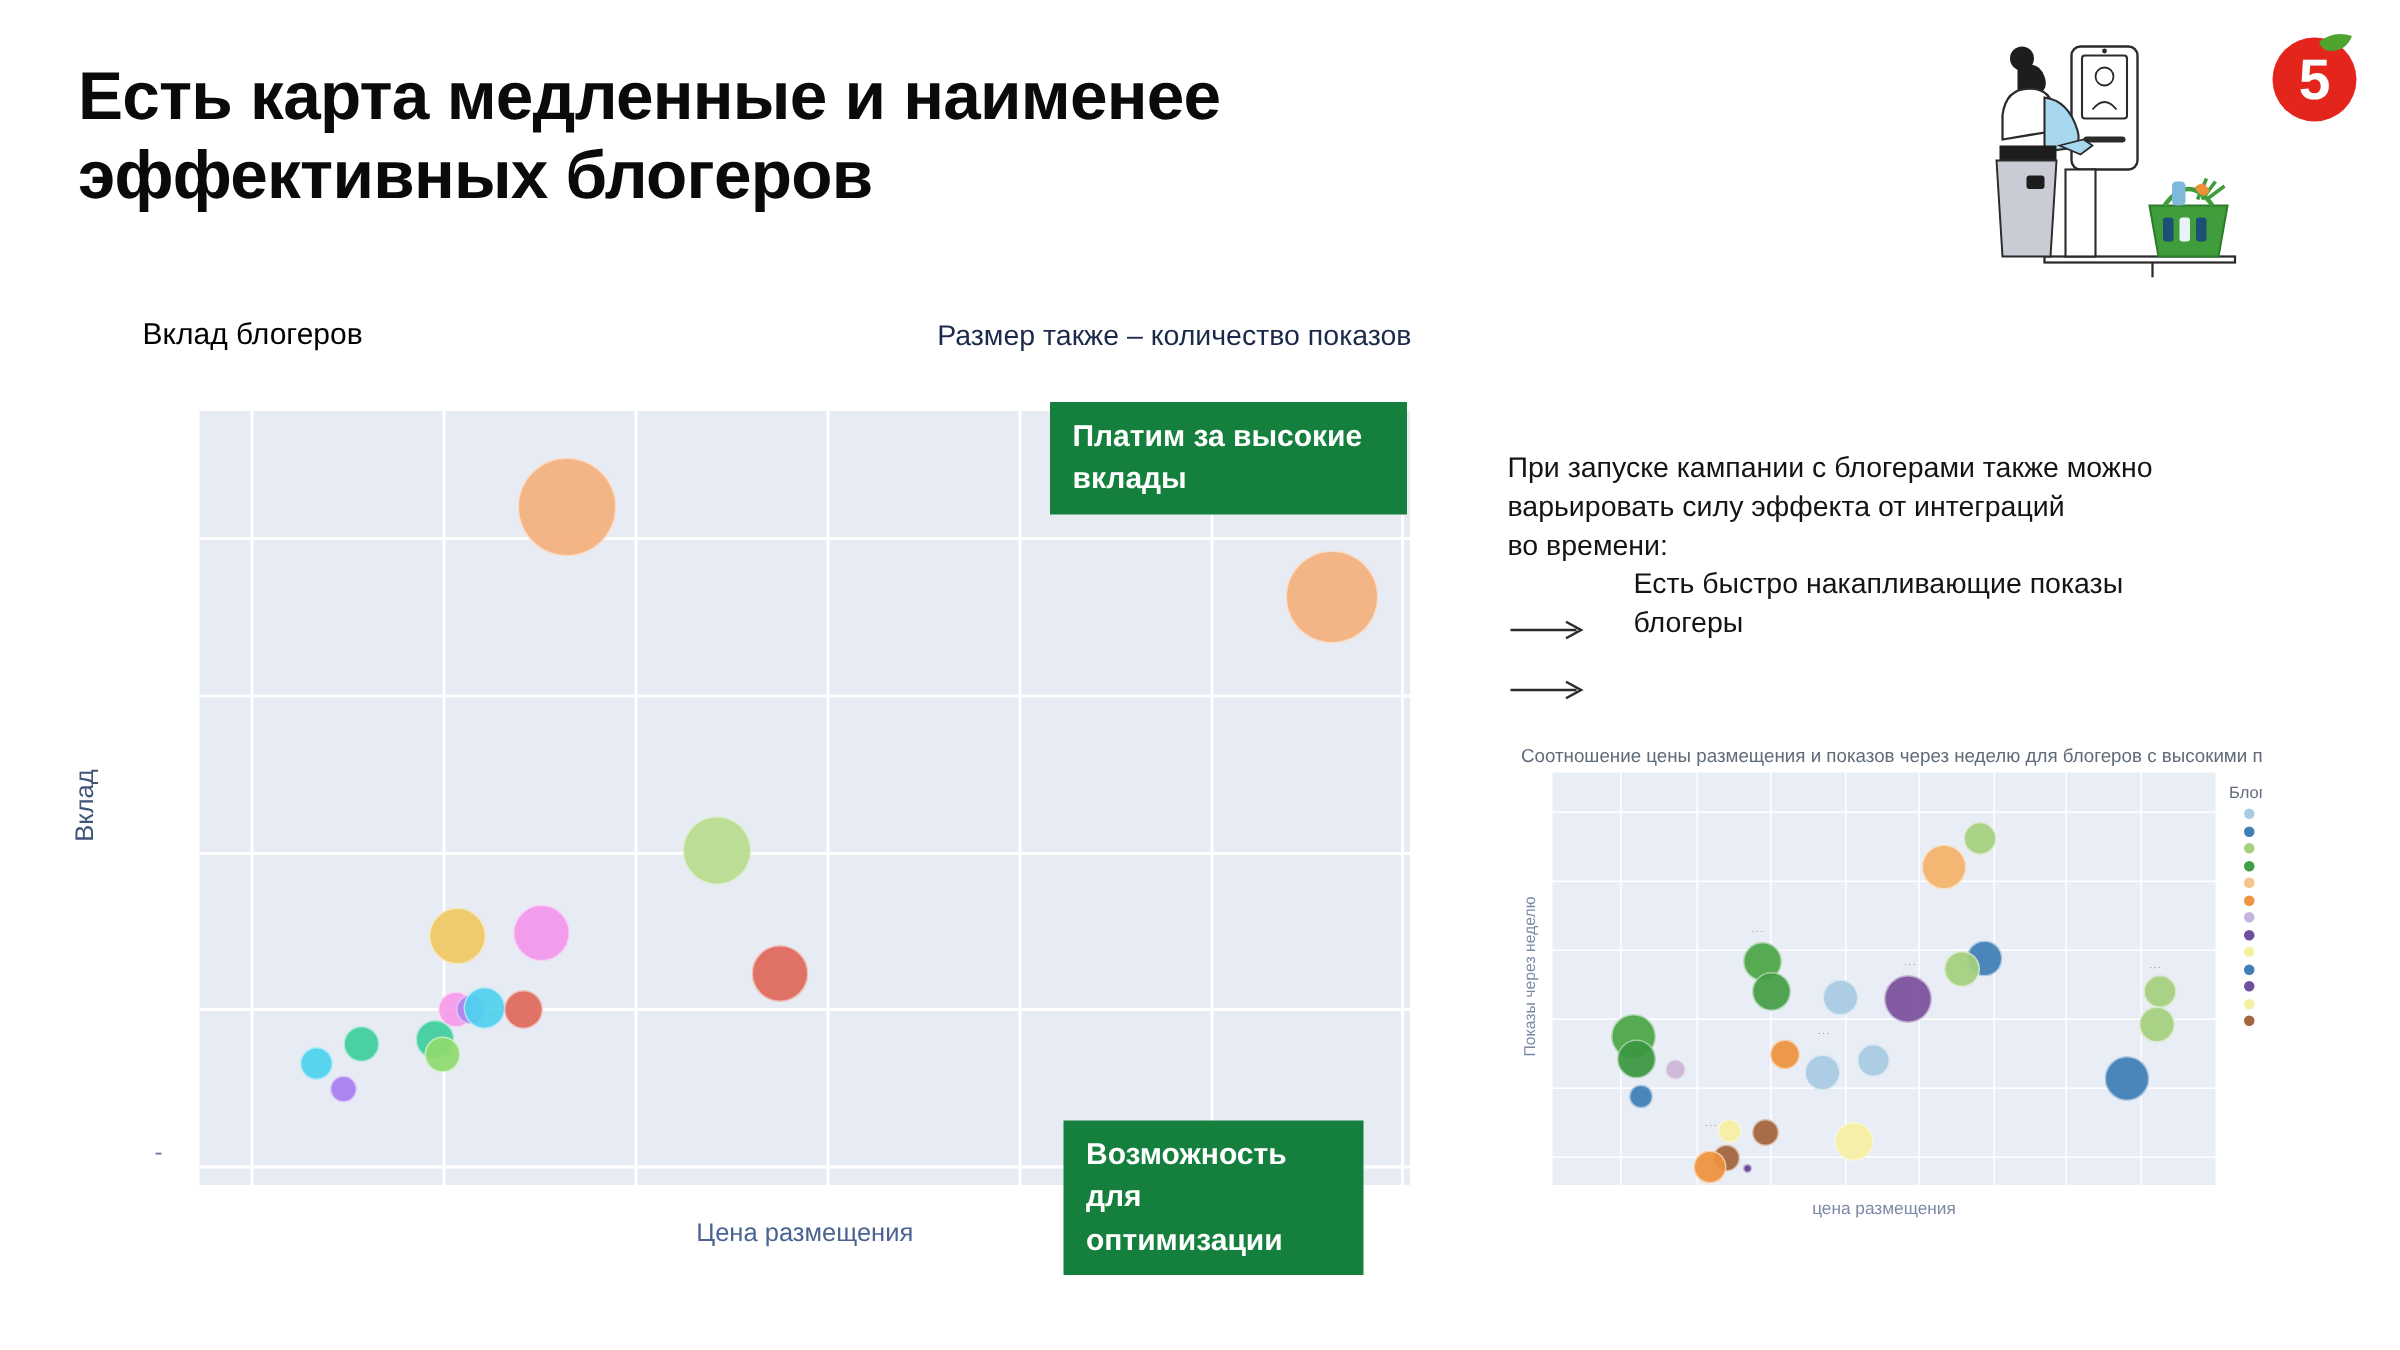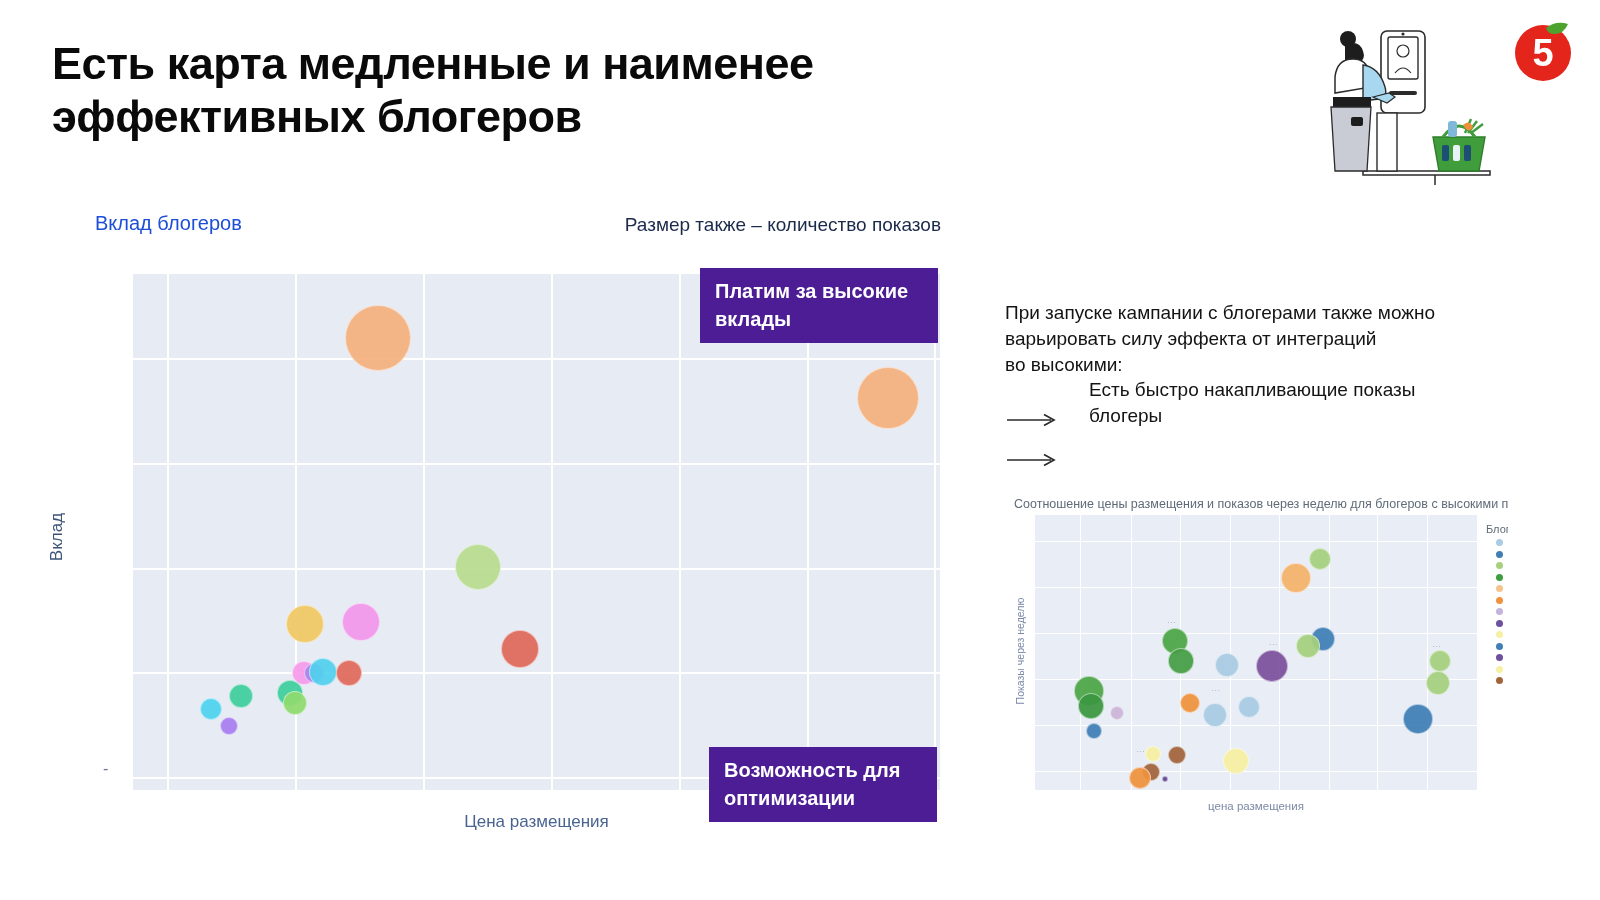--- a/index.html
+++ b/index.html
@@ -5,38 +5,38 @@
   html,body{margin:0;padding:0;background:#ffffff;}
   .slide{position:relative;width:1600px;height:900px;background:#ffffff;overflow:hidden;
          font-family:"Liberation Sans", sans-serif;color:#111;}
 
   .abs{position:absolute;}
 
   
   .title{left:52px;top:38px;font-size:45px;font-weight:700;line-height:1.17;color:#0a0a0a;letter-spacing:-0.5px;}
 
   
-  .mc-header{left:95px;top:212px;font-size:20px;color:#1d4ed8;}
+  .mc-header{left:95px;top:212px;font-size:20px;color:#000000;}
   .mc-note{right:659px;top:214px;font-size:19px;color:#1b2a4a;font-weight:500;}
   .plot{background:#e7ebf4;}
   .plot-main{left:133px;top:274px;width:807px;height:516px;}
   .gridline-v{position:absolute;top:0;bottom:0;width:2px;background:#ffffff;}
   .gridline-h{position:absolute;left:0;right:0;height:2px;background:#ffffff;}
   .bubble{position:absolute;border-radius:50%;transform:translate(-50%,-50%);
           opacity:.93;border:1px solid rgba(255,255,255,.55);box-sizing:border-box;}
   .vlabel{position:absolute;transform:rotate(-90deg);white-space:nowrap;}
   .mc-ylabel{left:-3px;top:527px;width:120px;text-align:center;font-size:17px;color:#3f5578;}
   .mc-ytick{left:103px;top:760px;font-size:16px;color:#6b7894;}
   .mc-xlabel{left:133px;top:812px;width:807px;text-align:center;font-size:17px;color:#4a6492;}
 
-  .callout{position:absolute;background:#4c1d95;color:#ffffff;padding:9px 15px;
+  .callout{position:absolute;background:#15803d;color:#ffffff;padding:9px 15px;
            font-size:20px;line-height:1.42;font-weight:600;box-sizing:border-box;}
   .co-tr{left:700px;top:268px;width:238px;min-height:62px;}
   .co-bl{left:150px;top:747px;width:240px;min-height:60px;}
-  .co-br{left:709px;top:747px;width:228px;min-height:60px;}
+  .co-br{left:709px;top:747px;width:200px;min-height:60px;}
 
   
   .sp-header{left:1005px;top:227px;width:486px;background:#0f9e3c;color:#fff;
              padding:8px 14px;font-size:21px;line-height:1.27;font-weight:600;box-sizing:border-box;}
   .sp-body{left:1005px;top:300px;width:510px;font-size:19px;line-height:1.38;color:#141414;}
   .sp-bullets{left:1005px;top:377px;width:500px;}
   .bullet{display:flex;align-items:flex-end;margin-bottom:19px;}
   .bullet svg{flex:0 0 56px;margin-top:5px;}
   .bullet .btxt{margin-left:28px;font-size:19px;line-height:1.35;color:#141414;width:350px;}
 
@@ -139,21 +139,21 @@
   <div class="abs mc-ytick">-</div>
   <div class="abs mc-xlabel">Цена размещения</div>
 
   <div class="callout co-tr">Платим за высокие вклады</div>
   <div class="callout co-br">Возможность для оптимизации</div>
 
 
   <div class="abs sp-body">
     <div>При запуске кампании с блогерами  также можно</div>
     <div>варьировать силу  эффекта от интеграций</div>
-    <div>во высокими:</div>
+    <div>во времени:</div>
   </div>
 
   <div class="abs sp-bullets">
     <div class="bullet">
       <svg width="56" height="16" viewBox="0 0 56 16">
         <path d="M2 8 H46 M39 2.5 L49 8 L39 13.5" stroke="#2b2b2b" stroke-width="1.7" fill="none"></path>
       </svg>
       <div class="btxt">Есть быстро накапливающие показы блогеры</div>
     </div>
     <div class="bullet">

